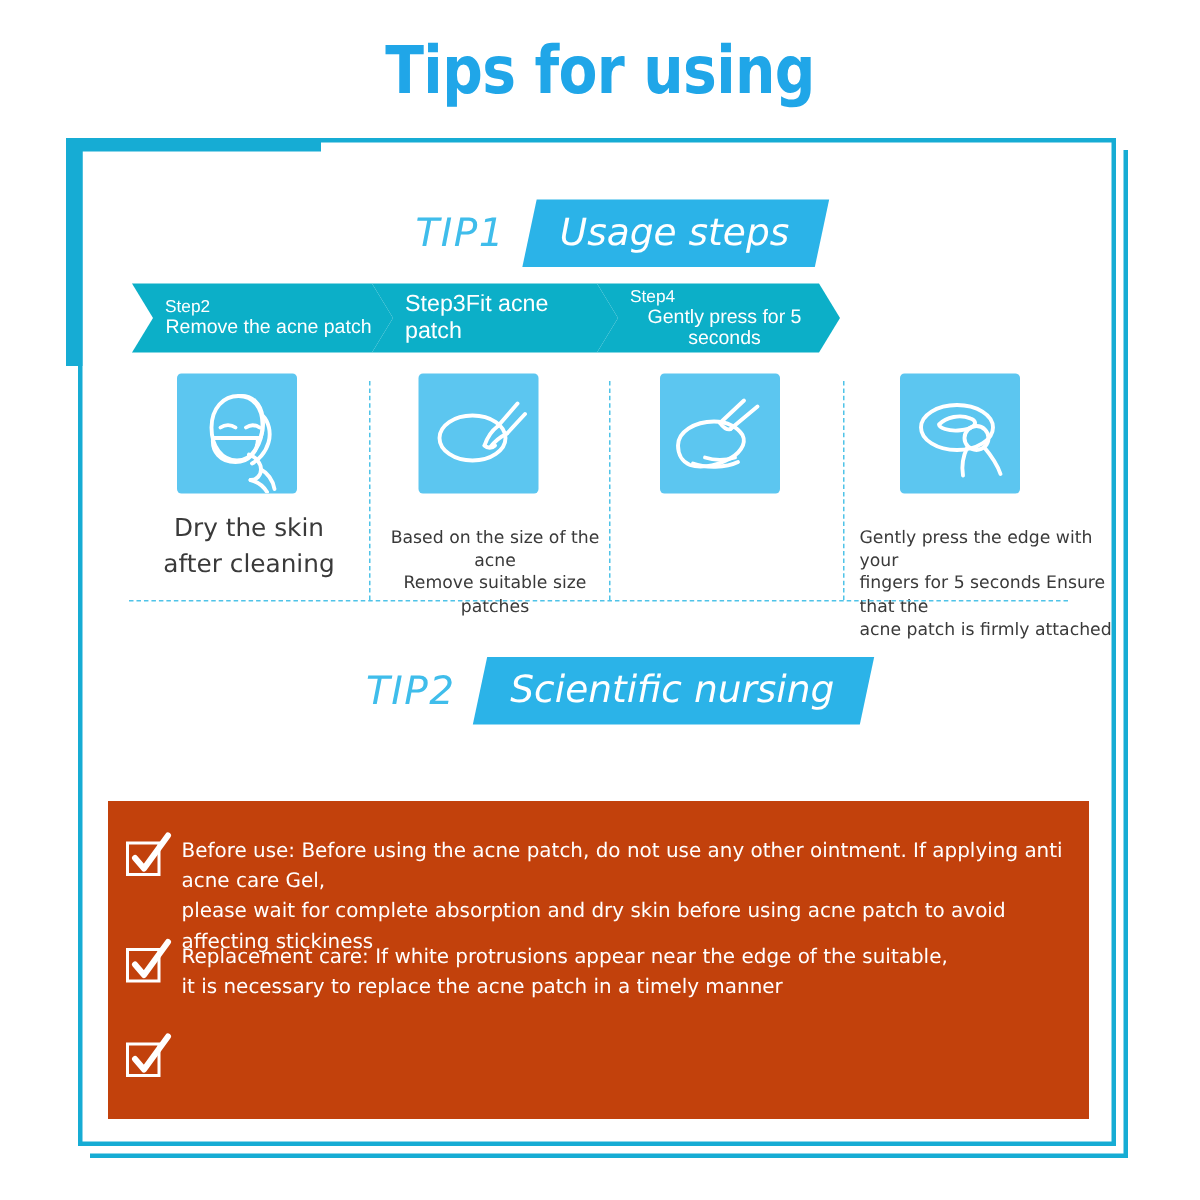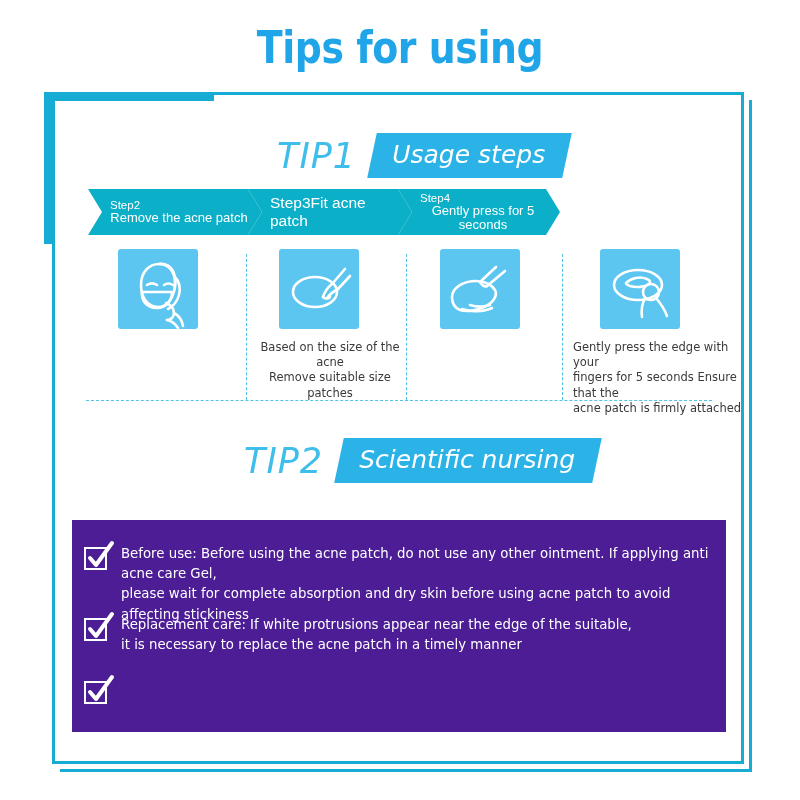--- a/index.html
+++ b/index.html
@@ -71,21 +71,21 @@
 
   
   .tip-header {
     position: absolute;
     display: flex;
     align-items: center;
   }
   .tip-label {
     font-family: "DejaVu Sans", sans-serif;
     font-style: italic;
-    font-size: 35px;
+    font-size: 26px;
     color: #3FBDEB;
     letter-spacing: 1px;
     margin-right: 16px;
   }
   .tip-banner {
     background: #2BB3E8;
     color: #ffffff;
     font-family: "DejaVu Sans", sans-serif;
     font-style: italic;
     font-size: 25px;
@@ -188,44 +188,45 @@
     font-family: "DejaVu Sans", sans-serif;
   }
   .caption-lg {
     font-size: 16.5px;
     line-height: 1.45;
     text-align: center;
   }
   .caption-sm {
     font-size: 11.5px;
     line-height: 1.32;
+    margin-top: 11px;
   }
   .vdiv {
     position: absolute;
     top: 254px;
     width: 0;
     height: 146px;
     border-left: 1px dashed #4FC3E8;
   }
   #hdiv {
     position: absolute;
     left: 86px;
     top: 400px;
     width: 626px;
     border-top: 1px dashed #4FC3E8;
   }
 
   
   #notes-box {
     position: absolute;
     left: 72px;
-    top: 520px;
+    top: 534px;
     width: 654px;
     height: 212px;
-    background: #4c1d95;
+    background: #c2410c;
   }
   .note-row {
     position: absolute;
     display: flex;
     align-items: flex-start;
     left: 12px;
     width: 636px;
   }
   .check-box {
     position: relative;
@@ -332,20 +333,24 @@
       <circle cx="51" cy="43" r="8"></circle>
       <path d="M56 49 c5 6 9 12 11 18"></path>
       <path d="M45 49 c-3 6 -4 13 -3 19"></path>
     </svg>
   </div>
 
 </div>
 
 <div id="captions-row">
 
+  <div class="caption caption-lg" style="left:0; width:156px;">
+    <div>Dry the skin</div>
+    <div>after cleaning</div>
+  </div>
 
   <div class="caption caption-sm" style="left:166px; width:152px; text-align:center;">
     <div>Based on the size of the acne</div>
     <div>Remove suitable size patches</div>
   </div>
 
 
   <div class="caption caption-sm" style="left:485px; width:180px;">
     <div>Gently press the edge with your</div>
     <div>fingers for 5 seconds Ensure that the</div>

